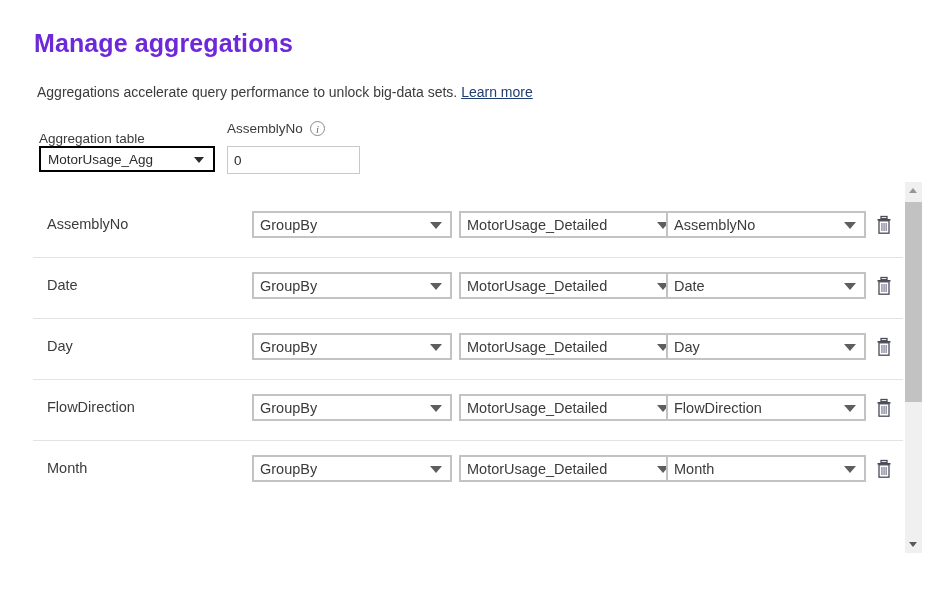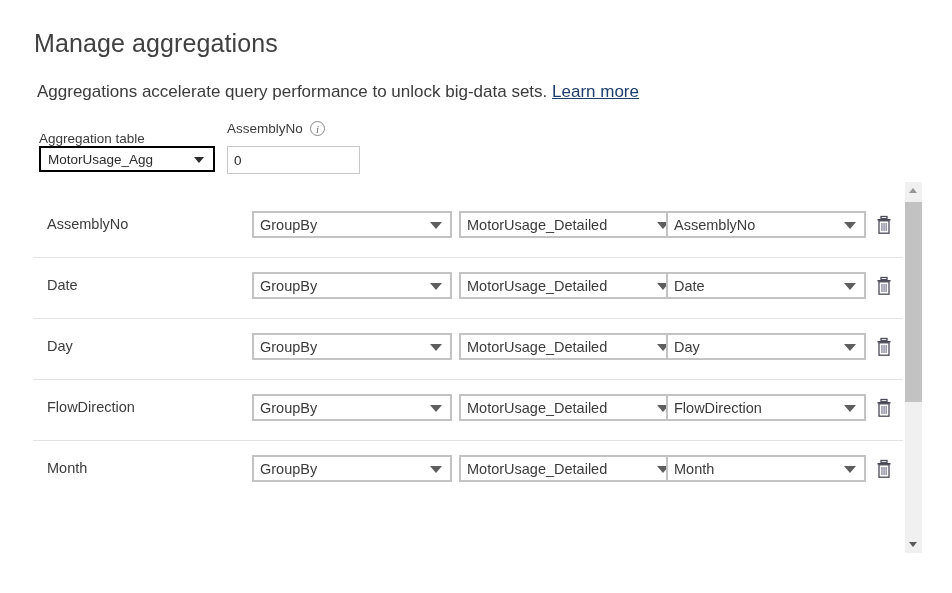--- a/index.html
+++ b/index.html
@@ -15,31 +15,31 @@
     overflow: hidden;
     position: relative;
   }
 
   
   .page-title {
     position: absolute;
     left: 34px;
     top: 27px;
     font-size: 25px;
-    font-weight: 400;
-    color: #404040;
+    font-weight: 700;
+    color: #6d28d9;
     letter-spacing: 0.1px;
     line-height: 32px;
     white-space: nowrap;
   }
   .subtitle {
     position: absolute;
     left: 37px;
     top: 83px;
-    font-size: 17px;
+    font-size: 14px;
     color: #3b3b3b;
     line-height: 18px;
     white-space: nowrap;
   }
   .subtitle .learn-link {
     color: #1f3c6e;
     text-decoration: underline;
     cursor: pointer;
   }
 

